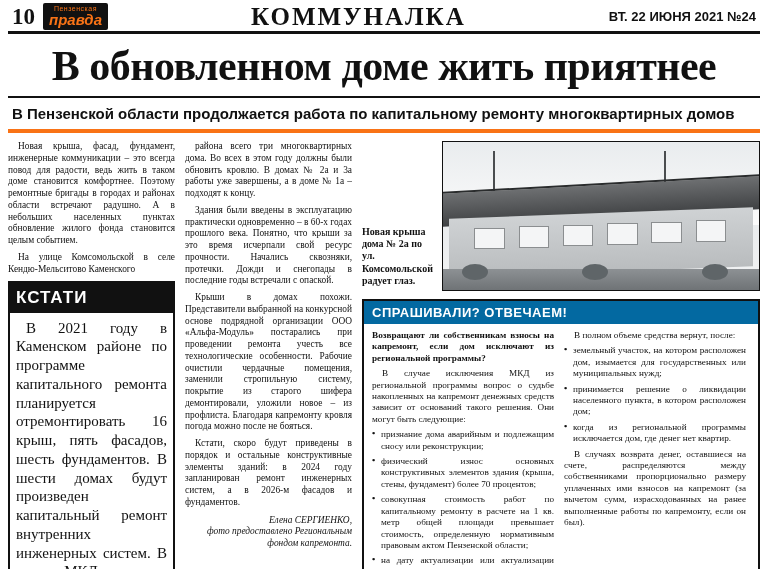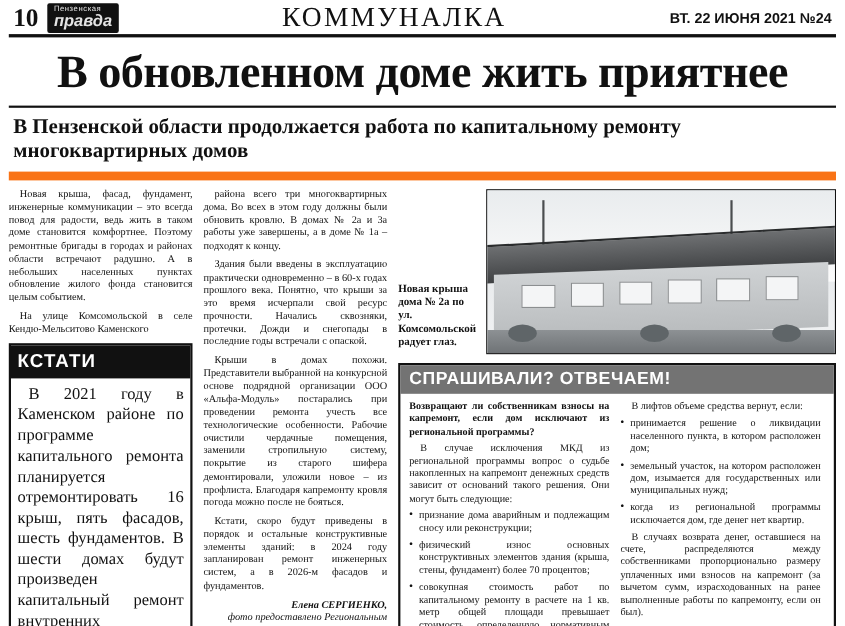--- a/index.html
+++ b/index.html
@@ -15,45 +15,46 @@
   
   .masthead{
     display:flex;align-items:center;justify-content:space-between;
     padding:4px 4px 2px 4px;
     border-bottom:3px solid #111;
     height:34px;box-sizing:border-box;
   }
   .mh-left{display:flex;align-items:center;gap:8px;}
   .page-num{font-size:23px;font-weight:bold;font-family:"Liberation Serif",serif;}
   .logo{
-    background:#111;color:#e5e5e5;
+    background:#111;color:#f97316;
     padding:2px 6px 3px 6px;
     line-height:1;
+    text-align:center;
     border-radius:2px;
   }
   .logo .small{font-size:7px;letter-spacing:.5px;display:block;font-family:"Liberation Sans",sans-serif;}
   .logo .big{font-size:15px;font-weight:bold;font-style:italic;display:block;font-family:"Liberation Sans",sans-serif;}
-  .mh-center{font-size:25px;font-weight:normal;letter-spacing:2px;font-family:"Liberation Serif",serif;}
+  .mh-center{font-size:25px;font-weight:bold;letter-spacing:2px;font-family:"Liberation Serif",serif;}
   .mh-right{font-size:13px;font-weight:bold;font-family:"Liberation Sans",sans-serif;}
 
   
   .headline{
     text-align:center;
     font-size:42px;
     font-weight:bold;
     letter-spacing:-.5px;
     margin:8px 0 6px 0;
     font-family:"Liberation Serif", serif;
   }
   .subhead{
     border-top:2px solid #111;
-    border-bottom:8px solid #f97316;
+    border-bottom:4px solid #f97316;
     padding:7px 4px;
-    font-size:19px;
-    font-family:Liberation Serif, serif;
+    font-size:15px;
+    font-family:Liberation Sans, sans-serif;
     font-weight:bold;
   }
 
   
   .body{display:flex;gap:10px;margin-top:8px;height:400px;}
   .col{width:168px;font-size:9.4px;line-height:1.25;text-align:justify;}
   .col p{margin:0 0 5px 0;text-indent:10px;}
   .lead{font-weight:bold;font-size:10.2px;line-height:1.3;}
   .lead p{text-indent:0;}
 
@@ -61,21 +62,21 @@
     border:2px solid #111;margin-top:6px;
   }
   .kstati-title{
     background:#111;color:#fff;font-family:"Liberation Sans",sans-serif;
     font-weight:bold;font-size:17px;padding:4px 6px;letter-spacing:1px;
   }
   .kstati-body{padding:6px;font-size:15px;line-height:1.25;text-align:justify;}
   .kstati-body p{margin:0 0 5px 0;text-indent:10px;}
 
   .sign{text-align:right;font-style:italic;font-size:9.4px;margin-top:6px;}
-  .sign .name{font-weight:bold;font-style:italic;}
+  .sign .name{font-weight:normal;font-style:italic;}
 
   
   .right{width:398px;display:flex;flex-direction:column;}
   .photo-row{display:flex;align-items:flex-end;gap:6px;}
   .photo-cap{
     width:74px;font-size:10px;font-weight:bold;line-height:1.22;
     font-family:"Liberation Serif",serif;text-align:left;padding-bottom:4px;
   }
   .photo{
     width:318px;height:148px;border:1px solid #111;overflow:hidden;position:relative;
@@ -95,22 +96,22 @@
     transform:skewY(-2.2deg);
   }
   .win{position:absolute;background:#f4f5f6;border:1px solid #8b8e90;}
   .ground{position:absolute;left:0;bottom:0;width:100%;height:14%;
     background:linear-gradient(#8d9194,#6f7376);}
   .bush{position:absolute;bottom:7%;width:26px;height:16px;border-radius:50%;background:#5f6568;}
   .pole{position:absolute;top:6%;width:2px;height:46%;background:#4a4d4f;}
 
   .qa{border:2px solid #111;margin-top:8px;flex:1;display:flex;flex-direction:column;}
   .qa-title{
-    background:#737373;color:#fff;font-family:"Liberation Sans",sans-serif;
-    font-weight:bold;font-size:16px;padding:4px 8px;letter-spacing:.5px;
+    background:#0369a1;color:#fff;font-family:"Liberation Sans",sans-serif;
+    font-weight:bold;font-size:13px;padding:4px 8px;letter-spacing:.5px;
   }
   .qa-body{display:flex;gap:10px;padding:6px 8px 4px 8px;font-size:9.2px;line-height:1.24;text-align:justify;}
   .qa-col{width:182px;}
   .qa-col p{margin:0 0 4px 0;text-indent:10px;}
   .qa-q{font-weight:bold;text-indent:0 !important;}
   .qa-li{text-indent:0 !important;padding-left:9px;position:relative;margin:0 0 4px 0;}
   .qa-li:before{content:"•";position:absolute;left:0;top:-1px;font-weight:bold;}
 </style>
 </head>
 <body>
@@ -188,23 +189,23 @@
           <div class="qa-col">
             <p class="qa-q">Возвращают ли собственникам взносы на капремонт, если дом исключают из региональной программы?</p>
             <p>В случае исключения МКД из региональной программы вопрос о судьбе накопленных на капремонт денежных средств зависит от оснований такого решения. Они могут быть следующие:</p>
             <p class="qa-li">признание дома аварийным и подлежащим сносу или реконструкции;</p>
             <p class="qa-li">физический износ основных конструктивных элементов здания (крыша, стены, фундамент) более 70 процентов;</p>
             <p class="qa-li">совокупная стоимость работ по капитальному ремонту в расчете на 1 кв. метр общей площади превышает стоимость, определенную нормативным правовым актом Пензенской области;</p>
             <p class="qa-li">на дату актуализации или актуализации Региональной программы принято решение о сносе или реконструкции МКД.</p>
           </div>
 
           <div class="qa-col">
-            <p>В лифтов объеме средства вернут, если:</p>
+            <p>В полном объеме средства вернут, после:</p>
+            <p class="qa-li">земельный участок, на котором расположен дом, изымается для государственных или муниципальных нужд;</p>
             <p class="qa-li">принимается решение о ликвидации населенного пункта, в котором расположен дом;</p>
-            <p class="qa-li">земельный участок, на котором расположен дом, изымается для государственных или муниципальных нужд;</p>
             <p class="qa-li">когда из региональной программы исключается дом, где денег нет квартир.</p>
             <p>В случаях возврата денег, оставшиеся на счете, распределяются между собственниками пропорционально размеру уплаченных ими взносов на капремонт (за вычетом сумм, израсходованных на ранее выполненные работы по капремонту, если он был).</p>
           </div>
 
         </div>
       </div>
 
     </div>
   </div>
 </div>

